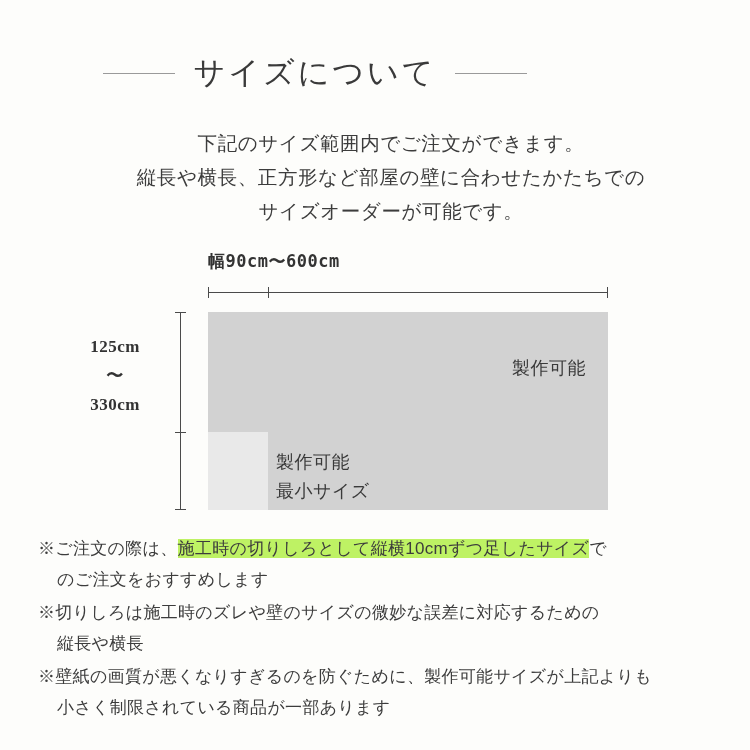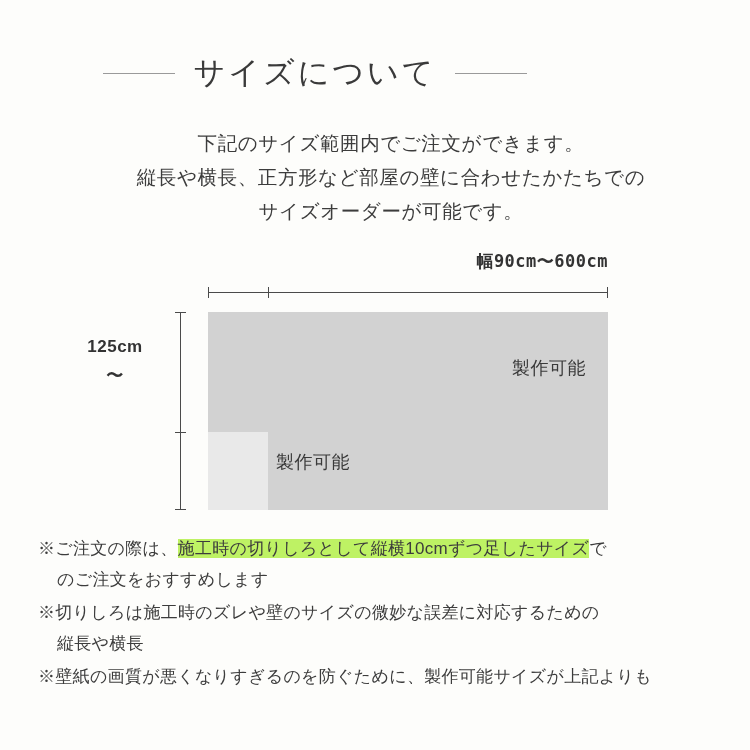--- a/index.html
+++ b/index.html
@@ -67,21 +67,21 @@
     width: 750px;
     height: 280px;
   }
 
   
   .width-label {
     position: absolute;
     left: 208px;
     top: 0px;
     width: 400px;
-    text-align: right;
+    text-align: left;
     font-size: 17px;
     font-weight: bold;
     letter-spacing: 0.5px;
     color: #333;
     font-family: "DejaVu Sans Mono", monospace;
   }
 
   
   .dim-top {
     position: absolute;
@@ -156,21 +156,21 @@
     left: 60px;
     top: 82px;
     width: 110px;
     text-align: center;
     font-size: 17px;
     line-height: 29px;
     font-weight: bold;
     color: #333;
     letter-spacing: 0.5px;
   }
-  .height-label .unit { font-family: Liberation Sans, sans-serif; }
+  .height-label .unit { font-family: Liberation Serif, serif; }
   .height-label .jp { font-family: "Liberation Sans", sans-serif; }
 
   
   .notes {
     position: absolute;
     left: 38px;
     top: 533px;
     width: 690px;
     font-size: 17px;
     line-height: 31px;
@@ -213,46 +213,49 @@
 
     <div class="rect-max">
       <div class="rect-max-label">
         <div>製作可能</div>
       </div>
     </div>
 
     <div class="rect-min"></div>
     <div class="rect-min-label">
       <div>製作可能</div>
+      <div>最小サイズ</div>
     </div>
 
     <div class="dim-left">
       <span class="tick t-top"></span>
       <span class="tick t-mid"></span>
       <span class="tick t-bot"></span>
     </div>
 
     <div class="height-label">
       <div class="unit">125cm</div>
       <div class="unit">〜</div>
+      <div class="unit">330cm</div>
     </div>
 
   </div>
 
   <div class="notes">
 
     <div class="note">
       <span class="note-line"><span>※ご注文の際は、</span><span class="hl">施工時の切りしろとして縦横10cmずつ足したサイズ</span><span>で</span></span>
       <span class="note-line indent">のご注文をおすすめします</span>
     </div>
 
     <div class="note">
       <span class="note-line">※切りしろは施工時のズレや壁のサイズの微妙な誤差に対応するための</span>
       <span class="note-line indent">縦長や横長</span>
     </div>
 
     <div class="note">
       <span class="note-line">※壁紙の画質が悪くなりすぎるのを防ぐために、製作可能サイズが上記よりも</span>
+      <span class="note-line indent">小さく制限されている商品が一部あります</span>
     </div>
 
   </div>
 
 </div>
 
 </body></html>

